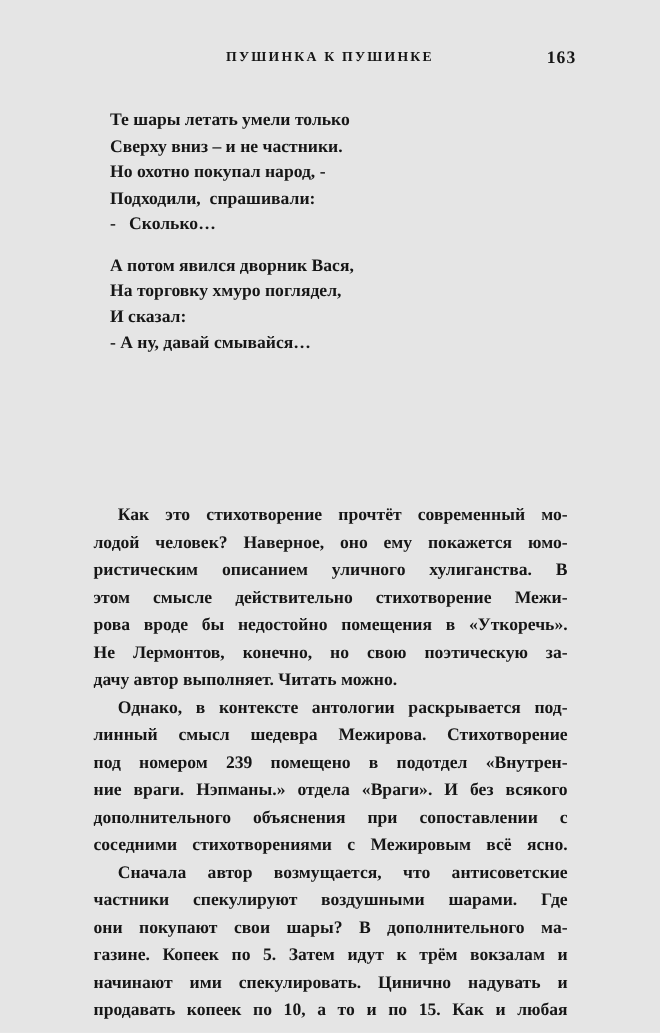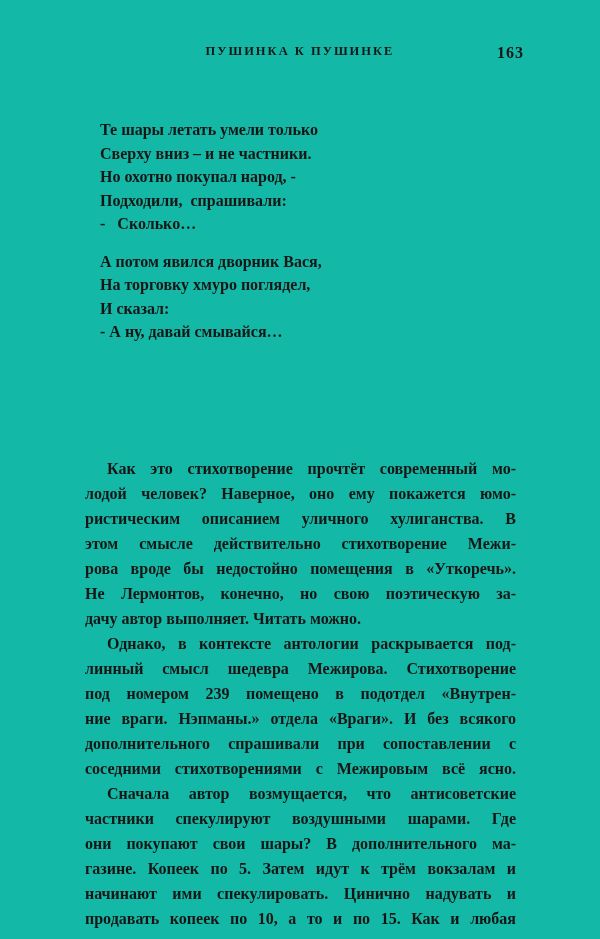--- a/index.html
+++ b/index.html
@@ -1,20 +1,20 @@
 <!DOCTYPE html>
 <html><head>
 <meta charset="utf-8">
 <style>
   html, body { margin: 0; padding: 0; background: #ffffff; }
   .page {
     position: relative;
     width: 600px;
     height: 939px;
-    background: #14b8a6;
+    background: #e5e5e5;
     font-family: "Liberation Serif", serif;
     color: #161616;
     box-sizing: border-box;
     overflow: hidden;
   }
   .running-title {
     position: absolute;
     top: 44px;
     left: 85px;
     width: 430px;
@@ -31,21 +31,20 @@
     font-weight: bold;
     letter-spacing: 1px;
   }
   .poem {
     position: absolute;
     top: 98px;
     left: 100px;
     font-size: 16px;
     font-weight: bold;
     line-height: 23.5px;
-    margin-top: 20px;
   }
   .stanza { margin-bottom: 14px; }
   .poem-line { white-space: pre; }
   .prose {
     position: absolute;
     top: 456px;
     left: 85px;
     width: 431px;
     font-size: 16px;
     font-weight: bold;
@@ -89,21 +88,21 @@
         <div class="text-line">этом смысле действительно стихотворение Межи-</div>
         <div class="text-line">рова вроде бы недостойно помещения в «Уткоречь».</div>
         <div class="text-line">Не Лермонтов, конечно, но свою поэтическую за-</div>
         <div class="text-line last">дачу автор выполняет. Читать можно.</div>
       </div>
       <div class="paragraph">
         <div class="text-line first">Однако, в контексте антологии раскрывается под-</div>
         <div class="text-line">линный смысл шедевра Межирова. Стихотворение</div>
         <div class="text-line">под номером 239 помещено в подотдел «Внутрен-</div>
         <div class="text-line">ние враги. Нэпманы.» отдела «Враги». И без всякого</div>
-        <div class="text-line">дополнительного спрашивали при сопоставлении с</div>
+        <div class="text-line">дополнительного объяснения при сопоставлении с</div>
         <div class="text-line">соседними стихотворениями с Межировым всё ясно.</div>
       </div>
       <div class="paragraph">
         <div class="text-line first">Сначала автор возмущается, что антисоветские</div>
         <div class="text-line">частники спекулируют воздушными шарами. Где</div>
         <div class="text-line">они покупают свои шары? В дополнительного ма-</div>
         <div class="text-line">газине. Копеек по 5. Затем идут к трём вокзалам и</div>
         <div class="text-line">начинают ими спекулировать. Цинично надувать и</div>
         <div class="text-line">продавать копеек по 10, а то и по 15. Как и любая</div>
       </div>

